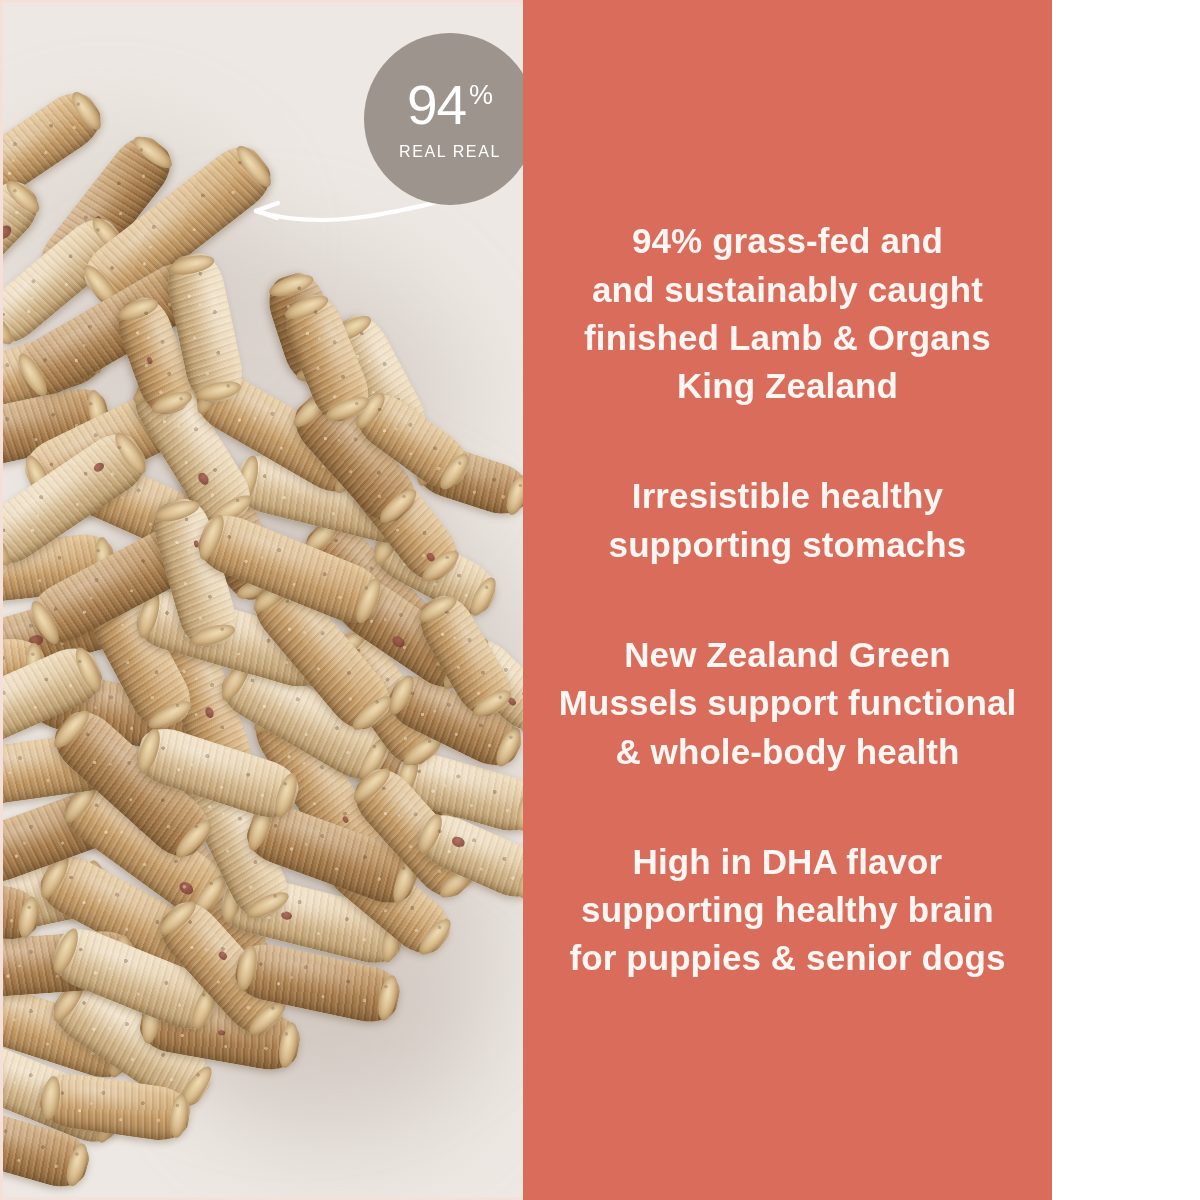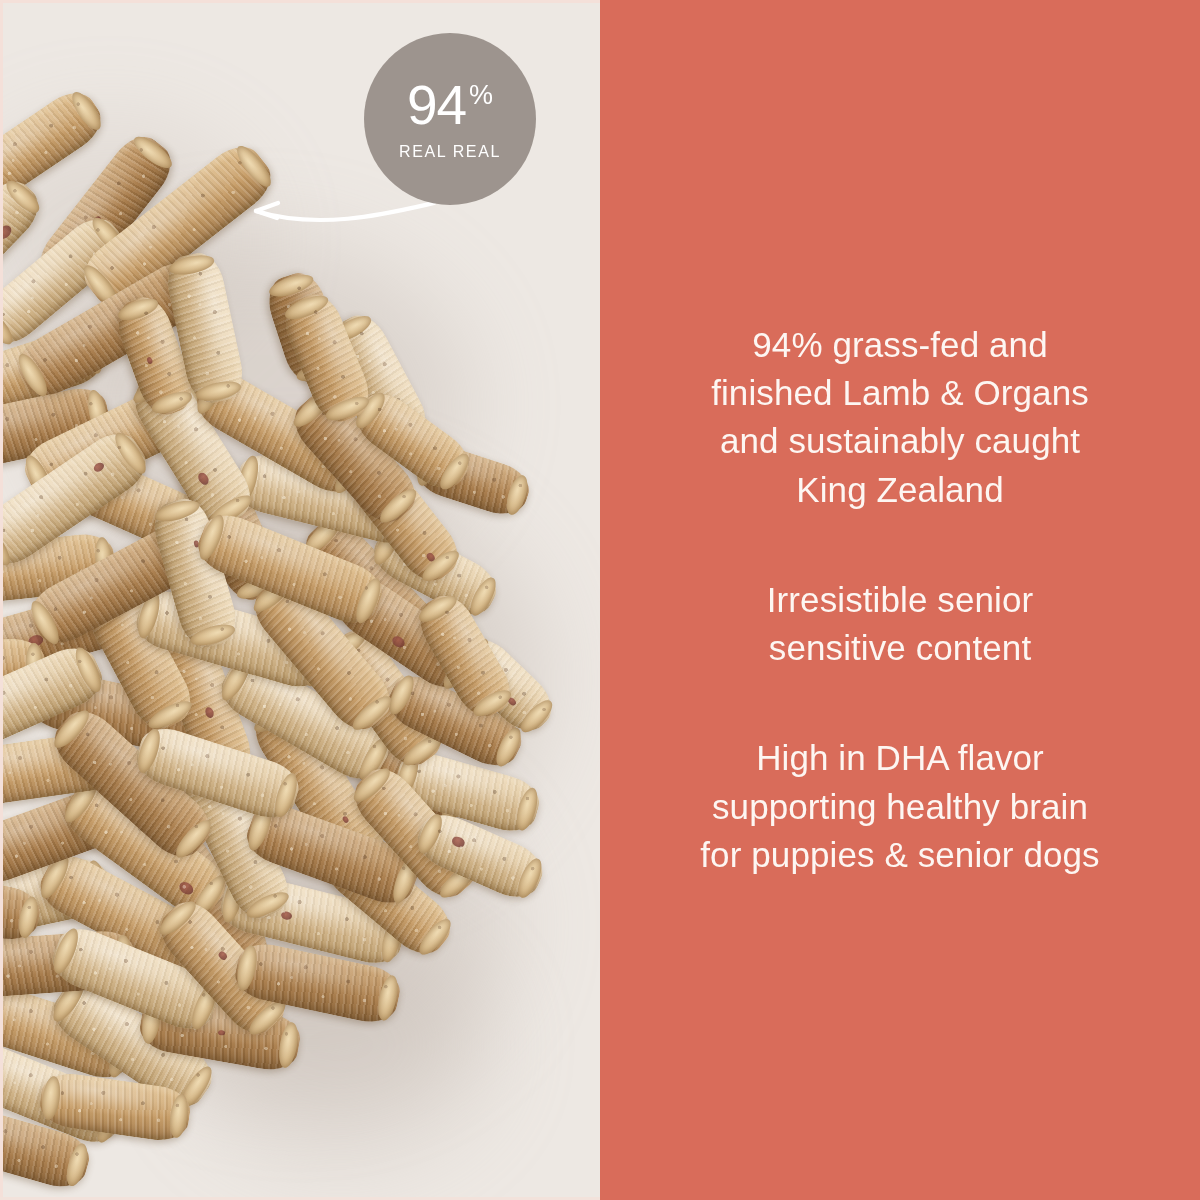--- a/index.html
+++ b/index.html
@@ -6,21 +6,21 @@
 
   html, body {
     width: 1200px;
     height: 1200px;
     overflow: hidden;
     font-family: "Liberation Sans", sans-serif;
   }
 
   #page {
     position: relative;
-    width: 1200px;
+    width: 1052px;
     height: 1200px;
     display: flex;
     background: #7dd3fc;
   }
 
   
   #left-panel {
     position: relative;
     width: 600px;
     height: 1200px;
@@ -206,21 +206,21 @@
     flex-direction: column;
     align-items: center;
     justify-content: center;
     padding: 0 24px;
   }
   .benefit {
     width: 100%;
     text-align: center;
     color: #FDF6F2;
     font-size: 35px;
-    font-weight: 400;
+    font-weight: 700;
     line-height: 1.38;
     letter-spacing: .1px;
   }
   .benefit + .benefit { margin-top: 62px; }
   .benefit .line { display: block; white-space: nowrap; }
 </style>
 </head>
 <body>
 
 <div id="page">
@@ -541,30 +541,35 @@
         <span id="badge-percent-sign">%</span>
       </div>
       <div id="badge-sublabel">REAL REAL</div>
     </div>
 
   </div>
 
   <div id="right-panel">
     <div class="benefit">
       <span class="line">94% grass-fed and</span>
+      <span class="line">and sustainably caught</span>
       <span class="line">finished Lamb &amp; Organs</span>
-      <span class="line">and sustainably caught</span>
       <span class="line">King Zealand</span>
     </div>
 
     <div class="benefit">
-      <span class="line">Irresistible senior</span>
-      <span class="line">sensitive content</span>
+      <span class="line">Irresistible healthy</span>
+      <span class="line">supporting stomachs</span>
     </div>
 
+    <div class="benefit">
+      <span class="line">New Zealand Green</span>
+      <span class="line">Mussels support functional</span>
+      <span class="line">&amp; whole-body health</span>
+    </div>
 
     <div class="benefit">
       <span class="line">High in DHA flavor</span>
       <span class="line">supporting healthy brain</span>
       <span class="line">for puppies &amp; senior dogs</span>
     </div>
   </div>
 
 </div>
 

